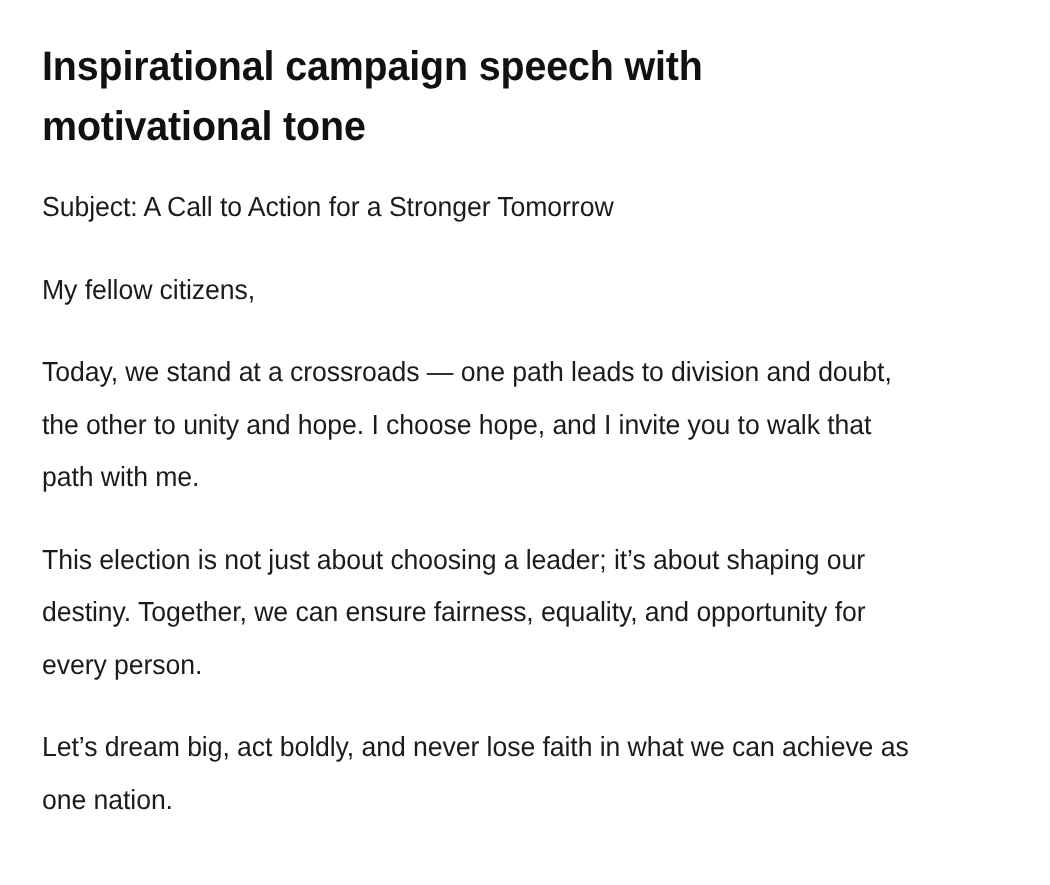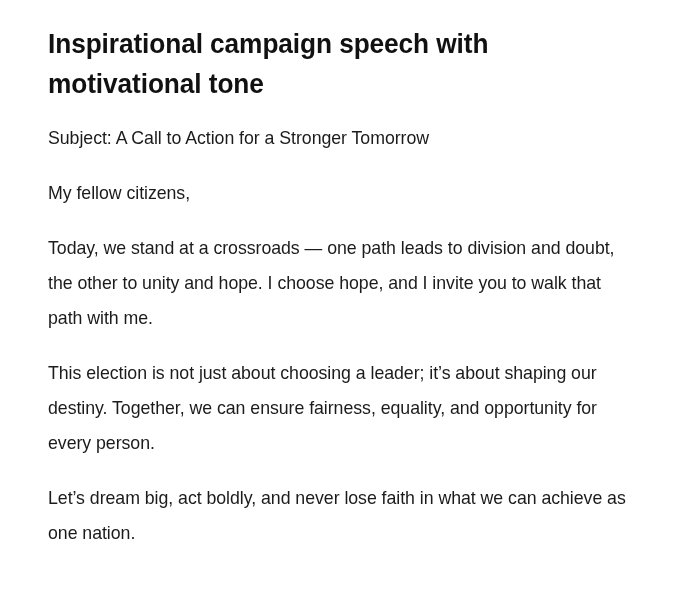--- a/index.html
+++ b/index.html
@@ -13,21 +13,21 @@
     font-family: "Liberation Sans", sans-serif;
     -webkit-font-smoothing: antialiased;
     overflow: hidden;
   }
 
   #document-page {
     box-sizing: border-box;
     width: 700px;
     height: 590px;
     background: #ffffff;
-    padding: 24px 40px 0 48px;
+    padding: 24px 40px 0 28px;
   }
 
   #article {
     width: 590px;
   }
 
   .doc-title {
     margin: 0;
     padding: 0;
     font-family: "Liberation Sans", sans-serif;

